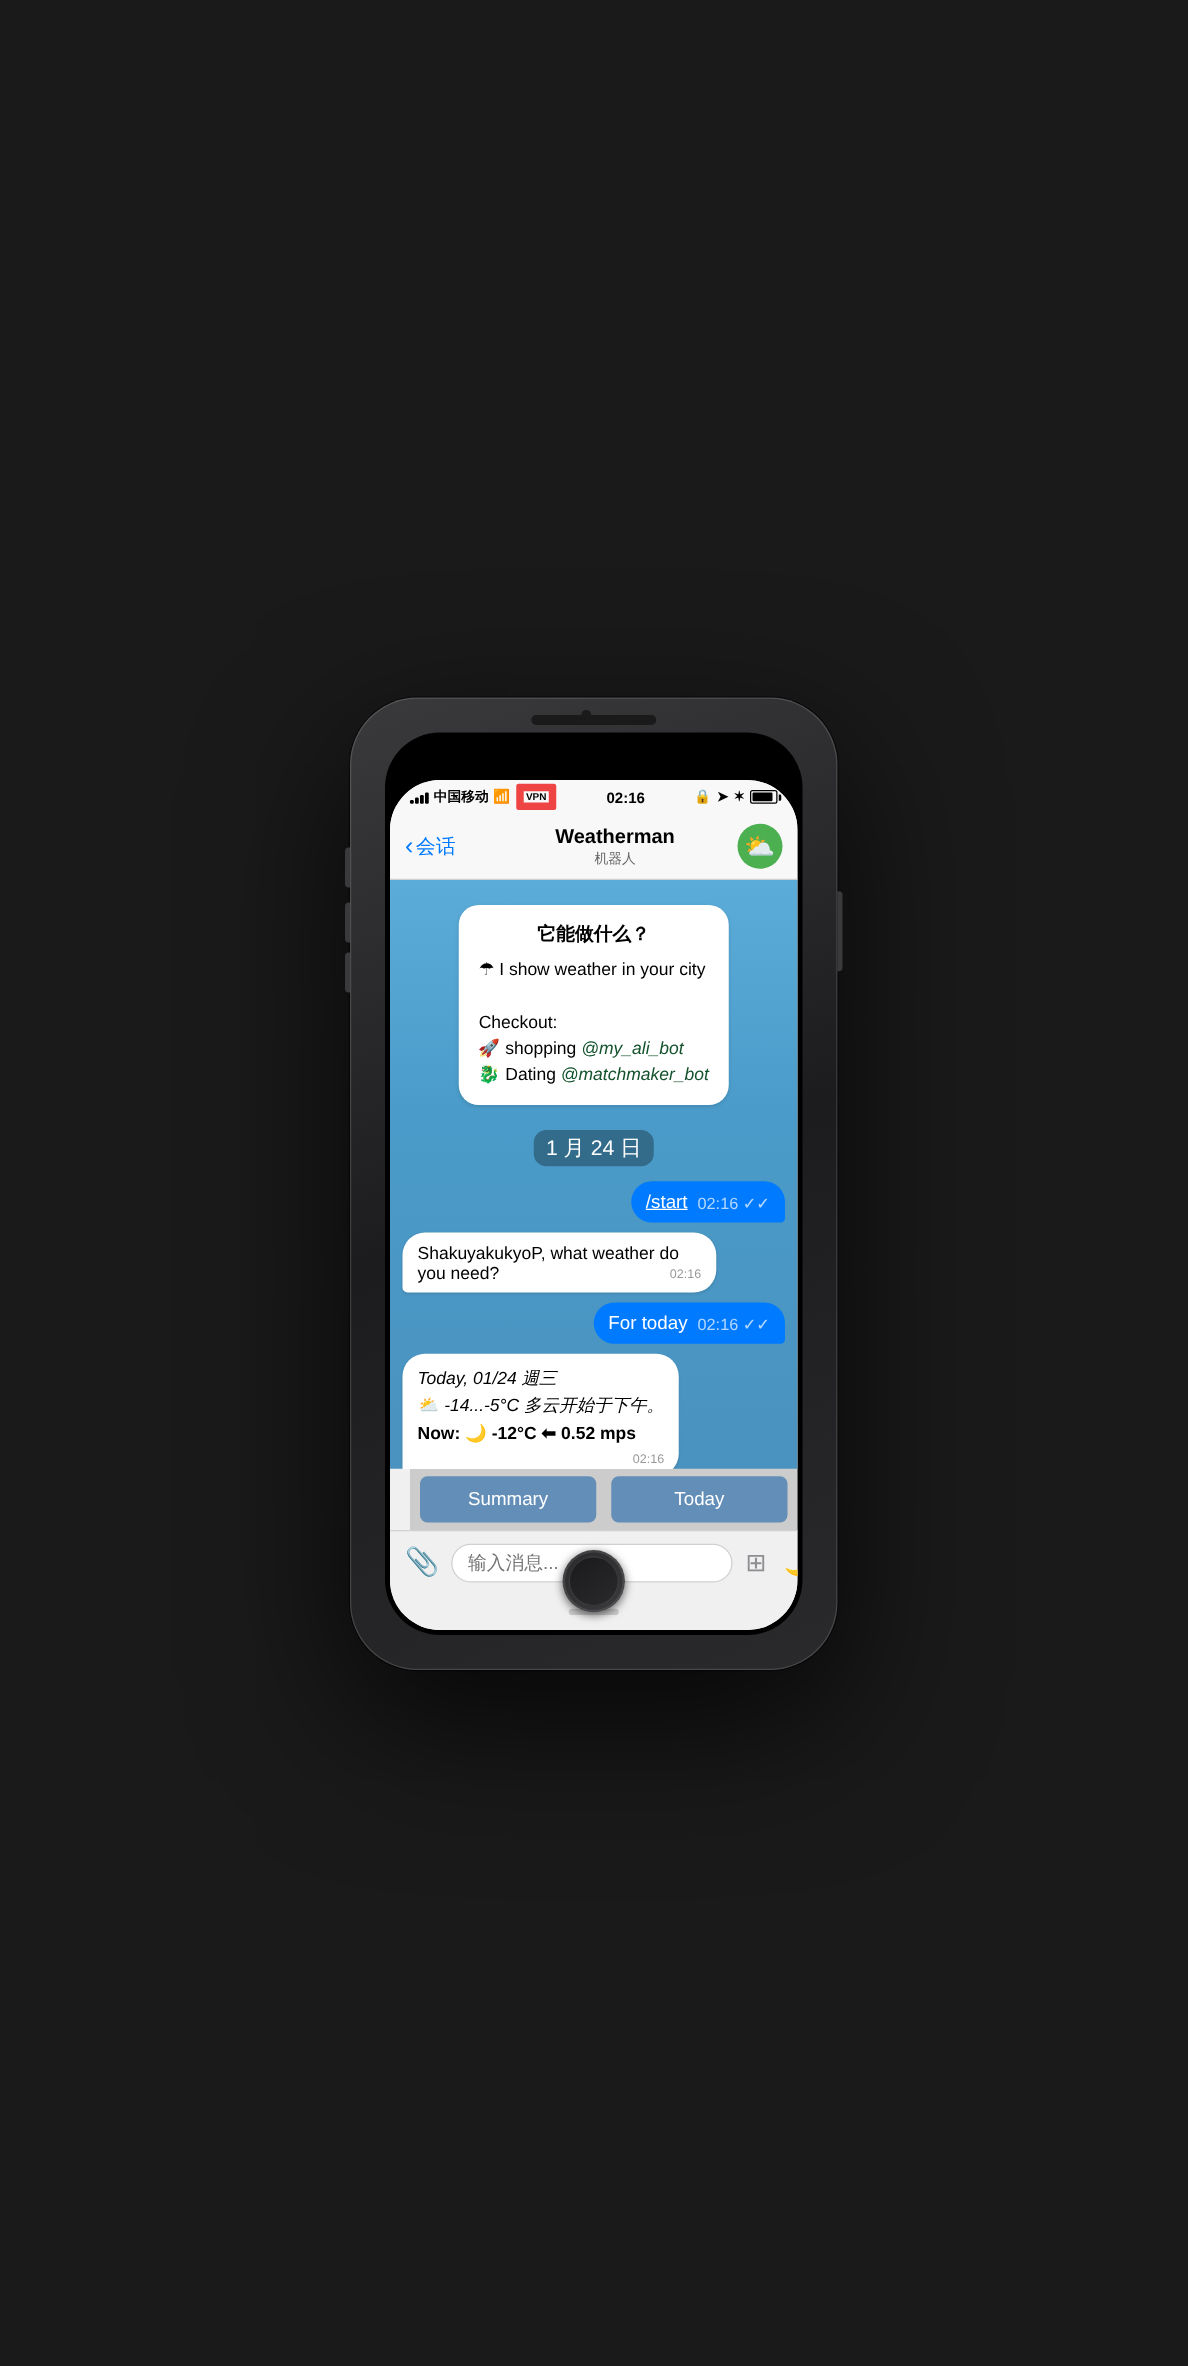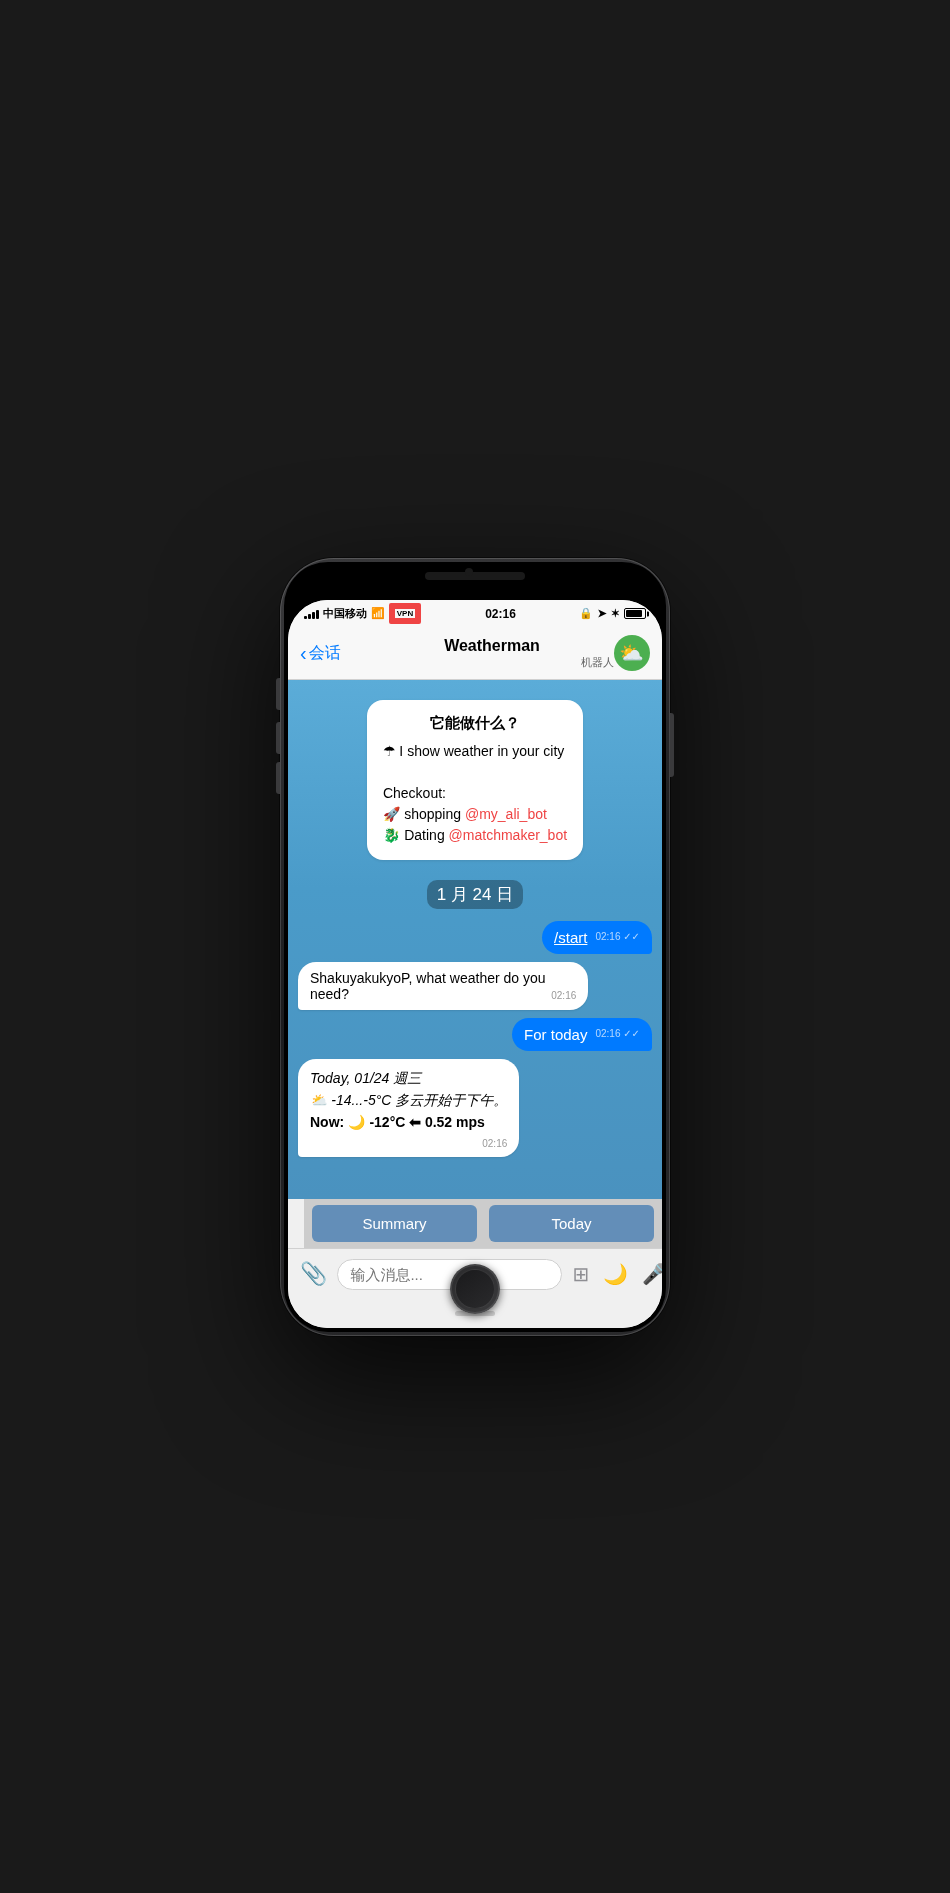--- a/index.html
+++ b/index.html
@@ -10,21 +10,21 @@
       align-items: center;
       min-height: 100vh;
       font-family: -apple-system, 'Helvetica Neue', Arial, sans-serif;
     }
 
     .phone-outer {
       width: 390px;
       height: 778px;
       background: linear-gradient(160deg, #3a3a3c 0%, #1c1c1e 50%, #2a2a2c 100%);
       border-radius: 54px;
-      padding: 4px;
+      padding: 28px;
       box-shadow:
         inset 0 0 0 1px rgba(255,255,255,0.15),
         0 40px 120px rgba(0,0,0,0.8),
         0 0 0 1px rgba(0,0,0,0.5);
       position: relative;
     }
 
     
     .phone-outer::before {
       content: '';
@@ -182,21 +182,21 @@
       gap: 2px;
       text-decoration: none;
       min-width: 70px;
     }
     .nav-back-chevron { font-size: 20px; color: #007aff; }
     .nav-center {
       flex: 1;
       text-align: center;
     }
     .nav-title { font-size: 16px; font-weight: 600; color: #000; text-align: center; }
-    .nav-subtitle { font-size: 11px; color: #666; text-align: right; }
+    .nav-subtitle { font-size: 11px; color: #666; }
     .nav-avatar {
       width: 36px;
       height: 36px;
       background: #4CAF50;
       border-radius: 50%;
       display: flex;
       align-items: center;
       justify-content: center;
       font-size: 20px;
     }
@@ -230,21 +230,22 @@
       text-align: center;
       margin-bottom: 8px;
       color: #000;
     }
     .welcome-body {
       font-size: 14px;
       color: #000;
       line-height: 1.5;
     }
     .welcome-body .link {
-      color: #ef4444;
+      color: #14532d;
+      font-style: italic;
     }
 
     
     .date-sep {
       align-self: center;
       background: rgba(0,0,0,0.3);
       color: #fff;
       font-size: 17px;
       padding: 3px 10px;
       border-radius: 10px;
@@ -256,21 +257,21 @@
       align-self: flex-end;
       background: #007aff;
       color: #fff;
       border-radius: 18px 18px 4px 18px;
       padding: 8px 12px;
       max-width: 75%;
       font-size: 15px;
       position: relative;
     }
     .msg-time {
-      font-size: 10px;
+      font-size: 13px;
       color: rgba(255,255,255,0.7);
       float: right;
       margin-left: 8px;
       margin-top: 2px;
     }
 
     
     .msg-in {
       align-self: flex-start;
       background: #fff;

